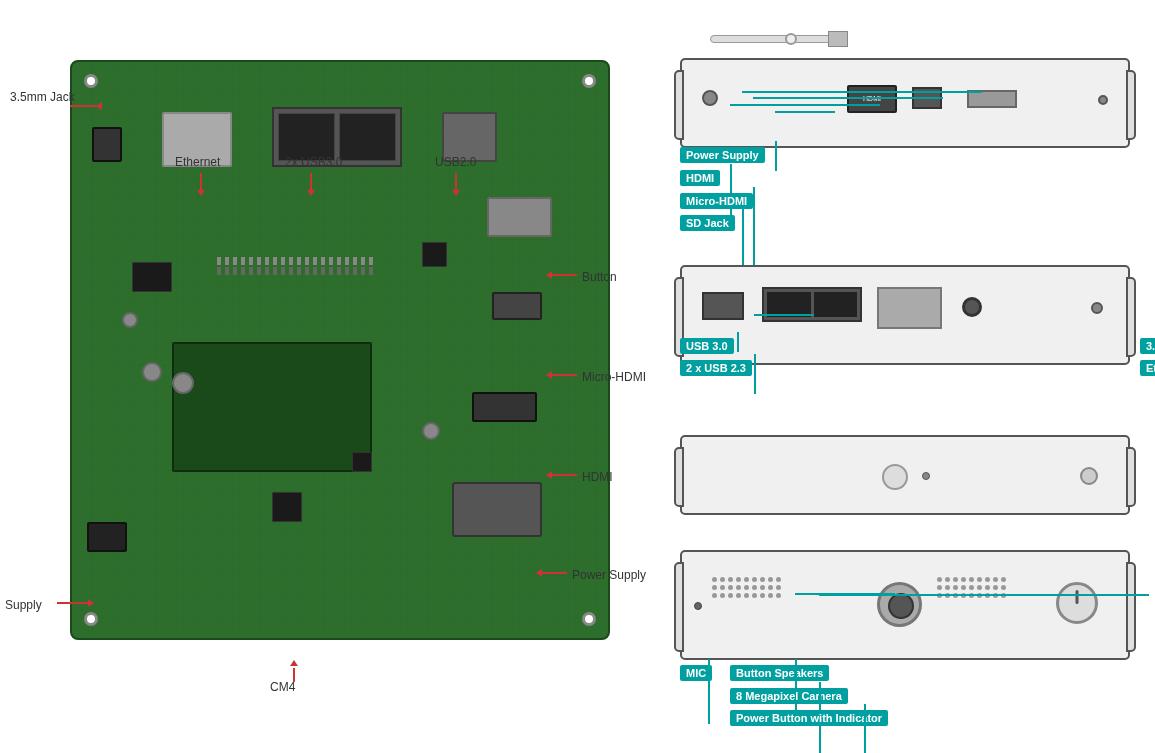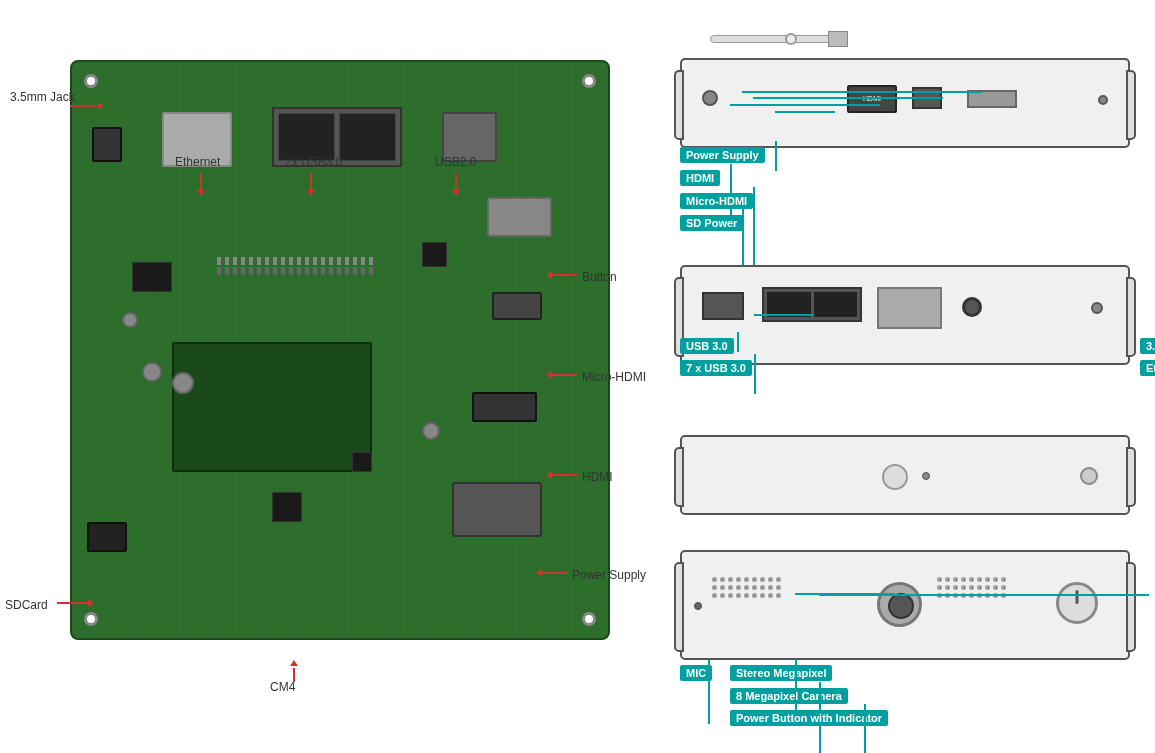--- a/index.html
+++ b/index.html
@@ -300,21 +300,21 @@
     <div style="position:absolute;top:0.5px;left:-36px;border-top:4px solid transparent;border-bottom:4px solid transparent;border-right:6px solid #cc3333;"></div>
   </div>
 
   <div style="position:absolute;top:568px;left:572px;">
     <span class="pcb-label">Power Supply</span>
     <div style="position:absolute;top:4px;left:-30px;width:25px;height:1.5px;background:#cc3333;"></div>
     <div style="position:absolute;top:0.5px;left:-36px;border-top:4px solid transparent;border-bottom:4px solid transparent;border-right:6px solid #cc3333;"></div>
   </div>
 
   <div style="position:absolute;top:598px;left:5px;">
-    <span class="pcb-label">SDCard</span>
+    <span class="pcb-label">Supply</span>
     <div style="position:absolute;top:4px;left:52px;width:35px;height:1.5px;background:#cc3333;"></div>
     <div style="position:absolute;top:0.5px;left:83px;border-top:4px solid transparent;border-bottom:4px solid transparent;border-left:6px solid #cc3333;"></div>
   </div>
 
   <div style="position:absolute;top:680px;left:270px;">
     <span class="pcb-label">CM4</span>
   </div>
   <div style="position:absolute;top:668px;left:293px;width:1.5px;height:14px;background:#cc3333;"></div>
   <div style="position:absolute;top:660px;left:289.5px;border-left:4px solid transparent;border-right:4px solid transparent;border-bottom:6px solid #cc3333;"></div>
 
@@ -362,21 +362,21 @@
     <div style="position:absolute;top:-66px;left:50px;width:150px;height:1.5px;background:#00a0a0;"></div>
   </div>
 
   <div style="position:absolute;top:183px;left:0px;">
     <div class="conn-label">Micro-HDMI</div>
     <div style="position:absolute;top:-6px;left:73px;width:1.5px;height:90px;background:#00a0a0;"></div>
     <div style="position:absolute;top:-96px;left:73px;width:190px;height:1.5px;background:#00a0a0;"></div>
   </div>
 
   <div style="position:absolute;top:205px;left:0px;">
-    <div class="conn-label">SD Power</div>
+    <div class="conn-label">SD Jack</div>
     <div style="position:absolute;top:-6px;left:62px;width:1.5px;height:118px;background:#00a0a0;"></div>
     <div style="position:absolute;top:-124px;left:62px;width:240px;height:1.5px;background:#00a0a0;"></div>
   </div>
 
   <div style="position:absolute;top:255px;left:0;width:450px;height:100px;border:2px solid #555;border-radius:5px;background:#f0f0f0;">
     <div style="position:absolute;left:-8px;top:10px;width:10px;height:80px;background:#e0e0e0;border:2px solid #555;border-radius:5px 0 0 5px;"></div>
     <div style="position:absolute;right:-8px;top:10px;width:10px;height:80px;background:#e0e0e0;border:2px solid #555;border-radius:0 5px 5px 0;"></div>
 
     <div style="position:absolute;top:25px;left:20px;width:42px;height:28px;background:#555;border:2px solid #333;"></div>
 
@@ -392,21 +392,21 @@
     <div style="position:absolute;top:35px;right:25px;width:12px;height:12px;border-radius:50%;background:#888;border:2px solid #555;"></div>
   </div>
 
   <div style="position:absolute;top:328px;left:0px;">
     <div class="conn-label">USB 3.0</div>
     <div style="position:absolute;top:-6px;left:57px;width:1.5px;height:20px;background:#00a0a0;"></div>
     <div style="position:absolute;top:-26px;left:57px;width:-20px;"></div>
   </div>
 
   <div style="position:absolute;top:350px;left:0px;">
-    <div class="conn-label">7 x USB 3.0</div>
+    <div class="conn-label">2 x USB 2.3</div>
     <div style="position:absolute;top:-6px;left:74px;width:1.5px;height:40px;background:#00a0a0;"></div>
     <div style="position:absolute;top:-46px;left:74px;width:60px;height:1.5px;background:#00a0a0;"></div>
   </div>
 
   <div style="position:absolute;top:328px;right:0px;">
     <div class="conn-label">3.5mm Jack</div>
 
   </div>
 
   <div style="position:absolute;top:350px;right:0px;">
@@ -501,21 +501,21 @@
     <div style="position:absolute;top:50px;left:12px;width:8px;height:8px;border-radius:50%;background:#666;border:1.5px solid #444;"></div>
   </div>
 
   <div style="position:absolute;top:655px;left:0px;">
     <div class="conn-label">MIC</div>
     <div style="position:absolute;top:-6px;left:28px;width:1.5px;height:65px;background:#00a0a0;"></div>
     <div style="position:absolute;top:-72px;left:28px;width:0px;height:1.5px;background:#00a0a0;"></div>
   </div>
 
   <div style="position:absolute;top:655px;left:50px;">
-    <div class="conn-label">Stereo Megapixel</div>
+    <div class="conn-label">Button Speakers</div>
     <div style="position:absolute;top:-6px;left:65px;width:1.5px;height:65px;background:#00a0a0;"></div>
     <div style="position:absolute;top:-72px;left:65px;width:100px;height:1.5px;background:#00a0a0;"></div>
   </div>
 
   <div style="position:absolute;top:678px;left:50px;">
     <div class="conn-label">8 Megapixel Camera</div>
     <div style="position:absolute;top:-6px;left:89px;width:1.5px;height:88px;background:#00a0a0;"></div>
     <div style="position:absolute;top:-94px;left:89px;width:130px;height:1.5px;background:#00a0a0;"></div>
   </div>
 

